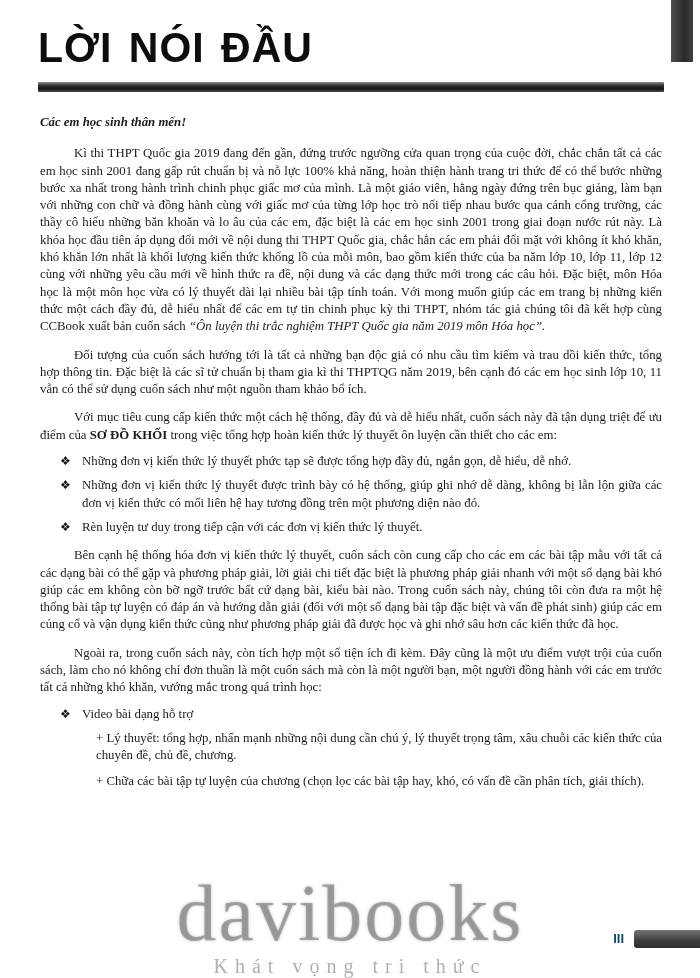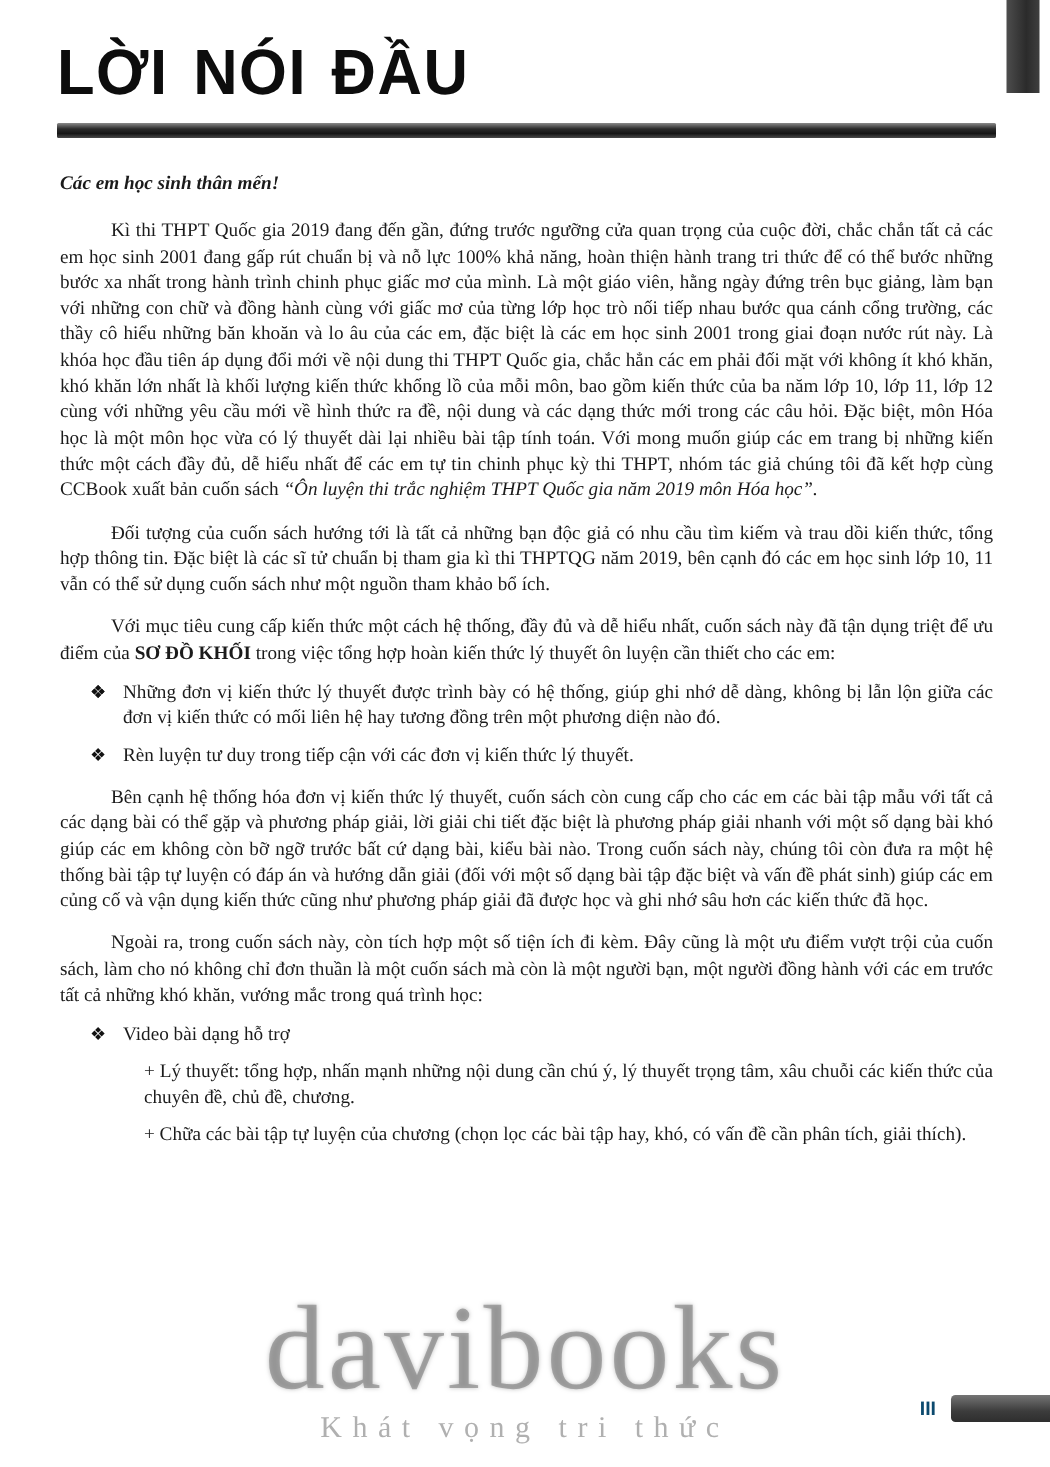--- a/index.html
+++ b/index.html
@@ -43,21 +43,21 @@
   }
   .feature:last-of-type{margin-bottom:10px;}
   .marker{
     position:absolute;left:20px;top:0;
     font-size:12px;color:#111;font-style:normal;
   }
   .sub-item{
     margin:0 0 8px 56px;text-indent:0;
   }
   .watermark{
-    position:absolute;left:0;right:0;bottom:14px;
+    position:absolute;left:0;right:0;bottom:0;
     text-align:center;pointer-events:none;
   }
   .watermark-brand{
     font-family:"Liberation Serif", serif;
     font-size:80px;line-height:1;
     color:rgba(125,125,125,0.62);
     letter-spacing:2px;
     text-shadow:0 0 3px rgba(130,130,130,0.5);
   }
   .watermark-slogan{
@@ -91,20 +91,21 @@
     <p class="greeting">Các em học sinh thân mến!</p>
 
     <p class="para"><span>Kì thi THPT Quốc gia 2019 đang đến gần, đứng trước ngưỡng cửa quan trọng của cuộc đời, chắc chắn tất cả các em học sinh 2001 đang gấp rút chuẩn bị và nỗ lực 100% khả năng, hoàn thiện hành trang tri thức để có thể bước những bước xa nhất trong hành trình chinh phục giấc mơ của mình. Là một giáo viên, hằng ngày đứng trên bục giảng, làm bạn với những con chữ và đồng hành cùng với giấc mơ của từng lớp học trò nối tiếp nhau bước qua cánh cổng trường, các thầy cô hiểu những băn khoăn và lo âu của các em, đặc biệt là các em học sinh 2001 trong giai đoạn nước rút này. Là khóa học đầu tiên áp dụng đổi mới về nội dung thi THPT Quốc gia, chắc hẳn các em phải đối mặt với không ít khó khăn, khó khăn lớn nhất là khối lượng kiến thức khổng lồ của mỗi môn, bao gồm kiến thức của ba năm lớp 10, lớp 11, lớp 12 cùng với những yêu cầu mới về hình thức ra đề, nội dung và các dạng thức mới trong các câu hỏi. Đặc biệt, môn Hóa học là một môn học vừa có lý thuyết dài lại nhiều bài tập tính toán. Với mong muốn giúp các em trang bị những kiến thức một cách đầy đủ, dễ hiểu nhất để các em tự tin chinh phục kỳ thi THPT, nhóm tác giả chúng tôi đã kết hợp cùng CCBook xuất bản cuốn sách </span><span class="quote">“Ôn luyện thi trắc nghiệm THPT Quốc gia năm 2019 môn Hóa học”.</span></p>
 
     <p class="para">Đối tượng của cuốn sách hướng tới là tất cả những bạn độc giả có nhu cầu tìm kiếm và trau dồi kiến thức, tổng hợp thông tin. Đặc biệt là các sĩ tử chuẩn bị tham gia kì thi THPTQG năm 2019, bên cạnh đó các em học sinh lớp 10, 11 vẫn có thể sử dụng cuốn sách như một nguồn tham khảo bổ ích.</p>
 
     <p class="para"><span>Với mục tiêu cung cấp kiến thức một cách hệ thống, đầy đủ và dễ hiểu nhất, cuốn sách này đã tận dụng triệt để ưu điểm của </span><span class="bold-caps">SƠ ĐỒ KHỐI</span><span> trong việc tổng hợp hoàn kiến thức lý thuyết ôn luyện cần thiết cho các em:</span></p>
 
     <div class="feature">
       <span class="marker">❖</span>
+      <span>Những đơn vị kiến thức lý thuyết phức tạp sẽ được tổng hợp đầy đủ, ngắn gọn, dễ hiểu, dễ nhớ.</span>
     </div>
     <div class="feature">
       <span class="marker">❖</span>
       <span>Những đơn vị kiến thức lý thuyết được trình bày có hệ thống, giúp ghi nhớ dễ dàng, không bị lẫn lộn giữa các đơn vị kiến thức có mối liên hệ hay tương đồng trên một phương diện nào đó.</span>
     </div>
     <div class="feature">
       <span class="marker">❖</span>
       <span>Rèn luyện tư duy trong tiếp cận với các đơn vị kiến thức lý thuyết.</span>
     </div>
 

